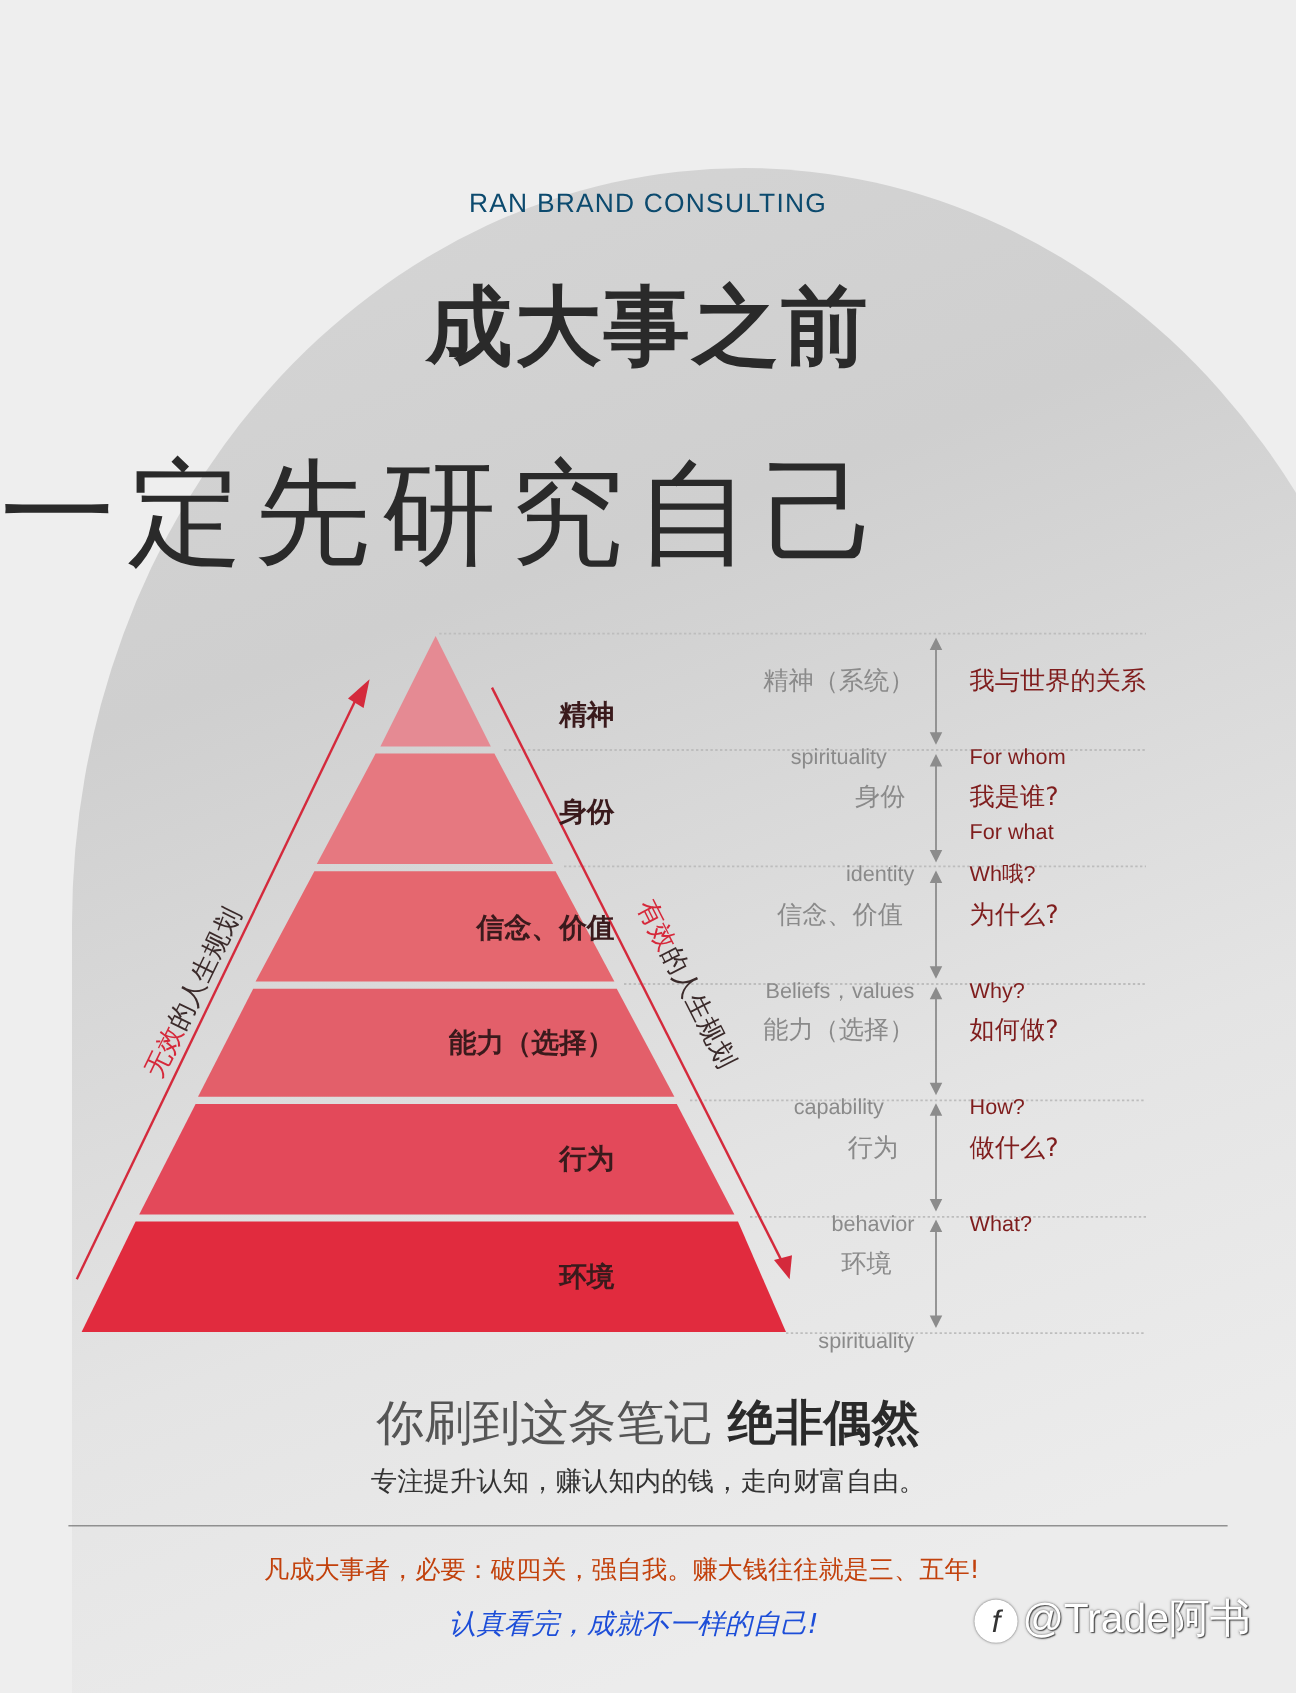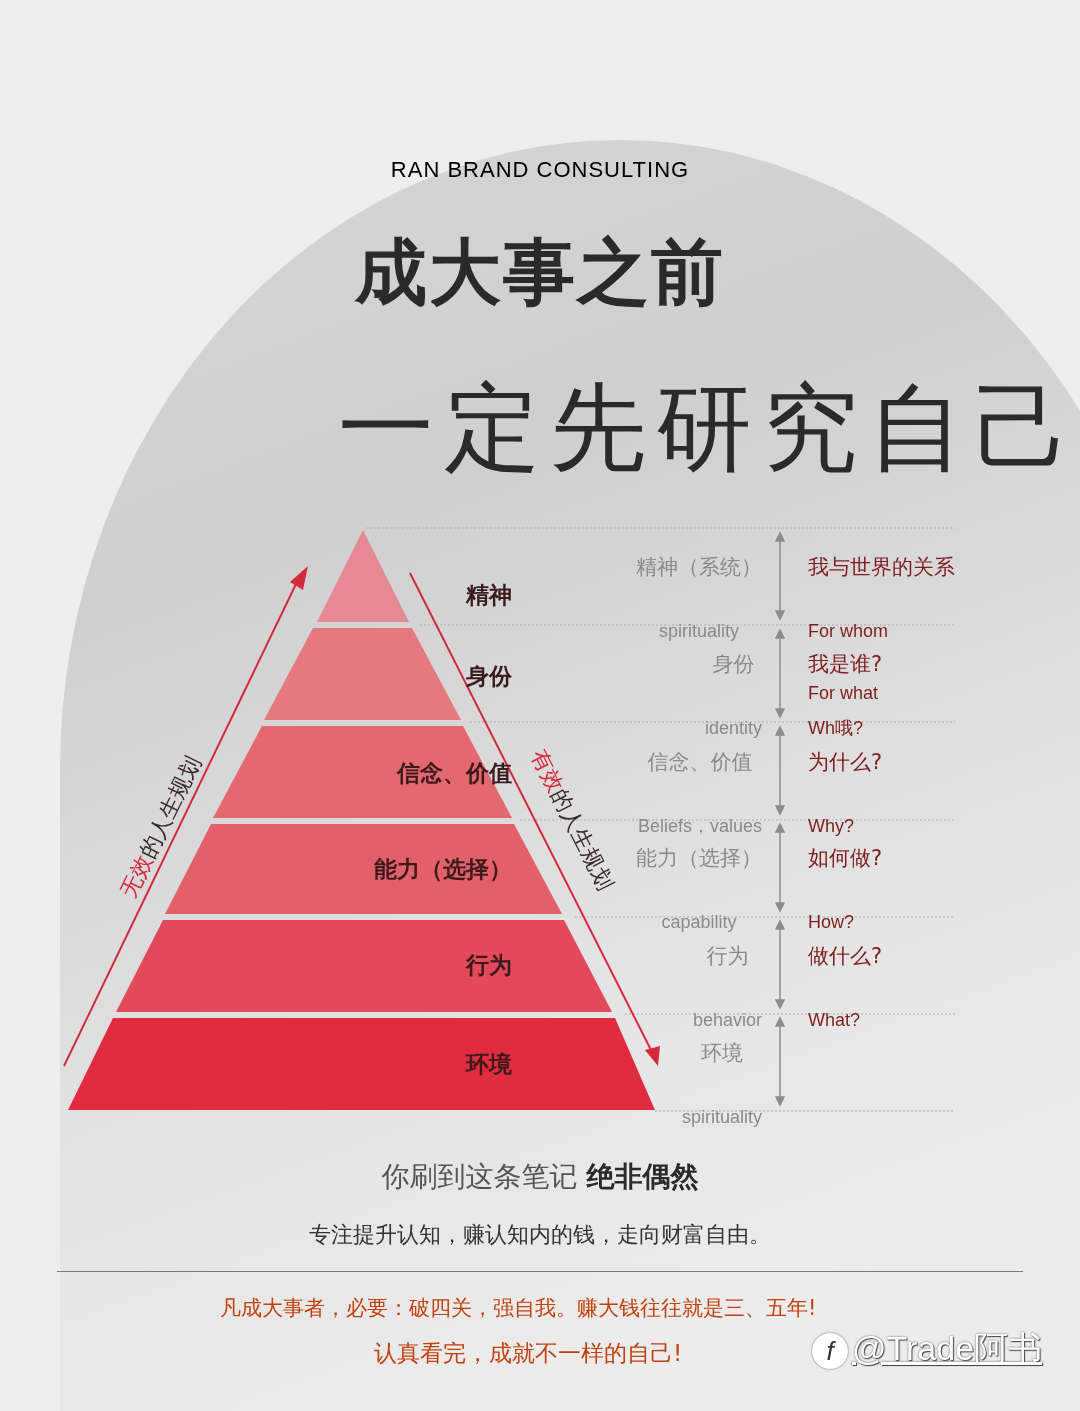--- a/index.html
+++ b/index.html
@@ -14,28 +14,28 @@
     position: absolute;
     left: 60px; top: 140px;
     width: 1120px; height: 1500px;
     border-radius: 50% 50% 0 0 / 42% 42% 0 0;
     background: linear-gradient(160deg, #d6d6d6 0%, #cfcfcf 25%, #e4e4e4 55%, #ececec 75%);
     opacity: 1;
   }
   .brand {
     position: absolute; top: 157px; left: 0; width: 1080px;
     text-align: center; font-family: "Liberation Sans", sans-serif;
-    font-size: 22px; letter-spacing: 1px; color: #000000;
+    font-size: 22px; letter-spacing: 1px; color: #0c4a6e;
   }
   .title1 {
     position: absolute; top: 225px; left: 0; width: 1080px; text-align: center;
     font-size: 72px; font-weight: bold; color: #2a2a2a; letter-spacing: 2px;
   }
   .title2 {
-    position: absolute; top: 365px; left: 0; width: 1080px; text-align: right;
+    position: absolute; top: 365px; left: 0; width: 1080px; text-align: left;
     font-size: 96px; font-weight: normal; color: #2a2a2a; letter-spacing: 10px;
   }
   svg.pyramid { position: absolute; left: 0; top: 0; }
   .tier-label {
     position: absolute; width: 300px; text-align: right;
     font-size: 23px; font-weight: bold; color: #3a1a1c;
   }
   .side-label {
     position: absolute; font-size: 22px; color: #3a2a2a; white-space: nowrap;
   }
@@ -46,41 +46,40 @@
   .row .left {
     position: absolute; right: 238px; top: 0; text-align: center; color: #8a8a8a;
   }
   .row .right {
     position: absolute; left: 208px; top: 0; color: #7f1d1d;
   }
   .zh { font-size: 21px; line-height: 26px; white-space: nowrap; }
   .en { font-family: "Liberation Sans", sans-serif; font-size: 18px; line-height: 22px; white-space: nowrap; margin-top: 40px; }
   .slogan {
     position: absolute; top: 1158px; left: 0; width: 1080px; text-align: center;
-    font-size: 28px; color: #555;
+    font-size: 40px; color: #555;
   }
   .slogan b { color: #2a2a2a; }
   .sub {
     position: absolute; top: 1220px; left: 0; width: 1080px; text-align: center;
     font-size: 22px; color: #333;
   }
   .hr {
     position: absolute; top: 1271px; left: 57px; width: 966px; height: 1px; background: #7a7a7a;
   }
   .foot1 {
     position: absolute; top: 1294px; left: 188px; font-size: 21px; color: #c2410c; white-space: nowrap; margin-left: 32px;
   }
   .foot2 {
-    position: absolute; top: 1338px; left: 374px; font-size: 23px; color: #c2410c; white-space: nowrap;
+    position: absolute; top: 1338px; left: 374px; font-size: 23px; color: #1d4ed8; white-space: nowrap; font-style: italic;
   }
   .watermark {
     position: absolute; top: 1326px; left: 812px; font-size: 34px; color: #ffffff;
     font-family: "Liberation Sans", sans-serif; white-space: nowrap;
     text-shadow: 0 0 2px #555, 1px 1px 1px #444;
-    text-decoration: underline;
   }
   .watermark .logo {
     display: inline-block; width: 36px; height: 36px; border-radius: 50%;
     background: #fff; color: #333; text-align: center; line-height: 36px;
     font-size: 26px; font-style: italic; margin-right: 4px; vertical-align: middle;
     text-shadow: none; box-shadow: 0 0 2px #555;
   }
 </style>
 </head>
 <body>

